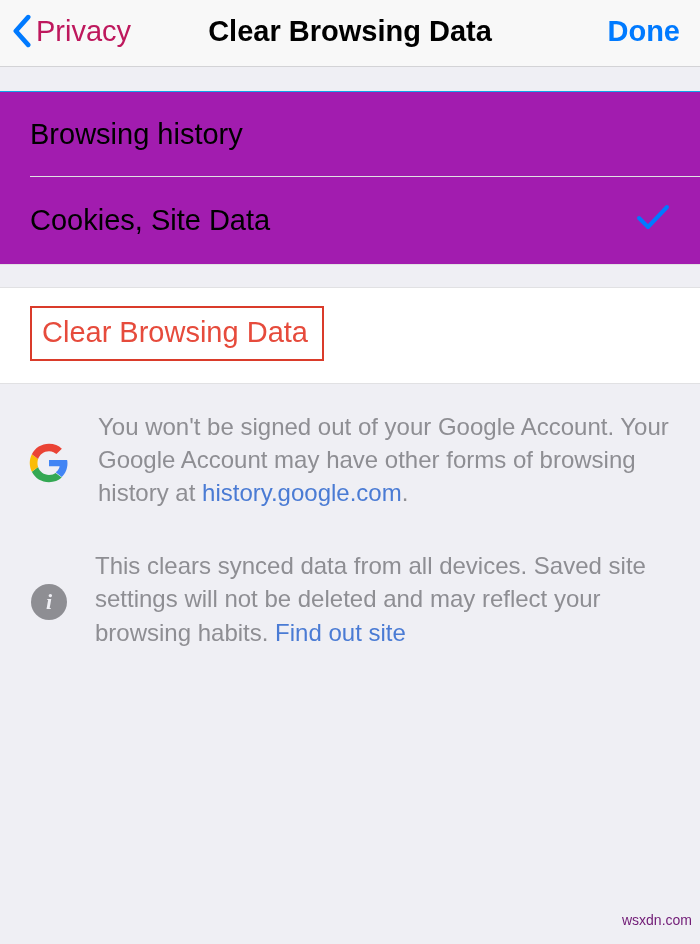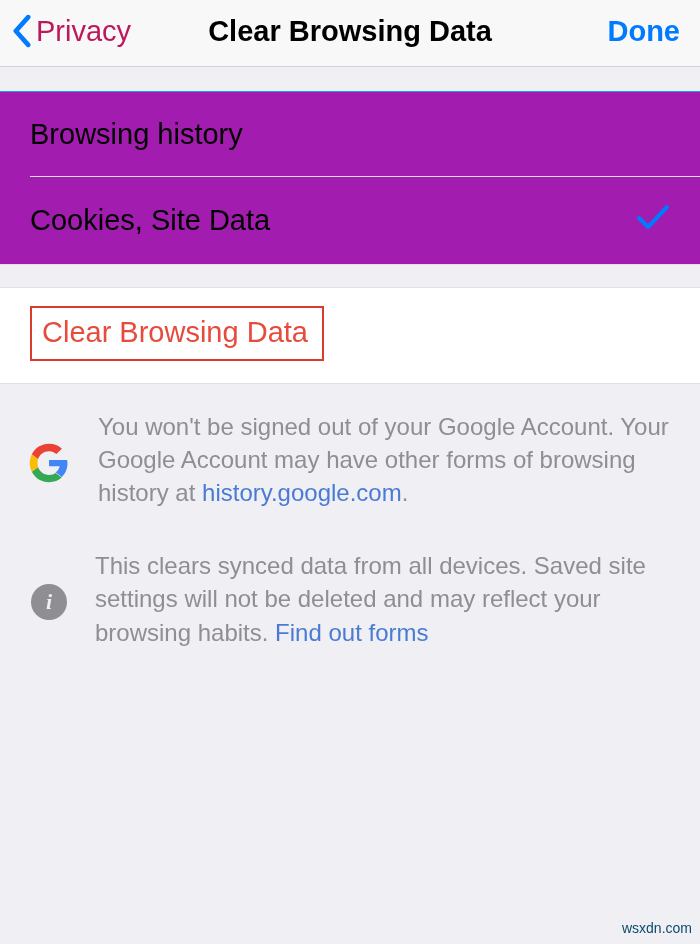--- a/index.html
+++ b/index.html
@@ -133,24 +133,24 @@
       font-family: Georgia, serif;
       font-style: italic;
       font-weight: bold;
       font-size: 22px;
       margin-top: 6px;
       margin-left: 3px;
       flex-shrink: 0;
     }
     .watermark {
       position: absolute;
-      bottom: 8px;
+      bottom: 16px;
       right: 8px;
       font-size: 14px;
-      color: #0c4a6e;
+      color: #701a75;
       font-family: Arial, sans-serif;
     }
   </style>
 </head>
 <body>
 
 <div class="navbar">
   <div class="nav-back">
     <svg viewBox="0 0 12 22" fill="none">
       <path d="M10 2 L2 11 L10 20" stroke="#007aff" stroke-width="3" stroke-linecap="round" stroke-linejoin="round"></path>
@@ -194,18 +194,18 @@
       </svg>
     </div>
     <div class="footer-text">
       <span>You won't be signed out of your Google Account. Your Google Account may have other forms of browsing history at </span><span class="footer-link">history.google.com</span><span>.</span>
     </div>
   </div>
 
   <div class="footer-row">
     <div class="info-icon">i</div>
     <div class="footer-text">
-      <span>This clears synced data from all devices. Saved site settings will not be deleted and may reflect your browsing habits. </span><span class="footer-link">Find out forms</span>
+      <span>This clears synced data from all devices. Saved site settings will not be deleted and may reflect your browsing habits. </span><span class="footer-link">Find out site</span>
     </div>
   </div>
 </div>
 
 <div class="watermark">wsxdn.com</div>
 
 </body></html>

